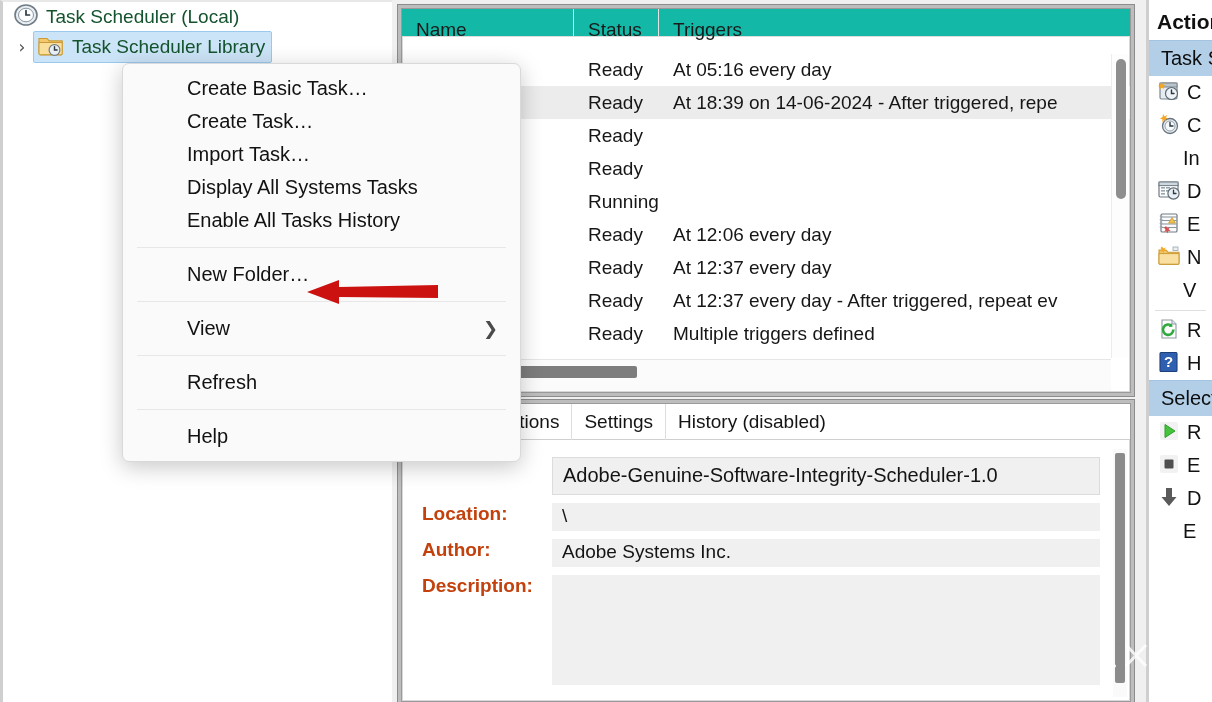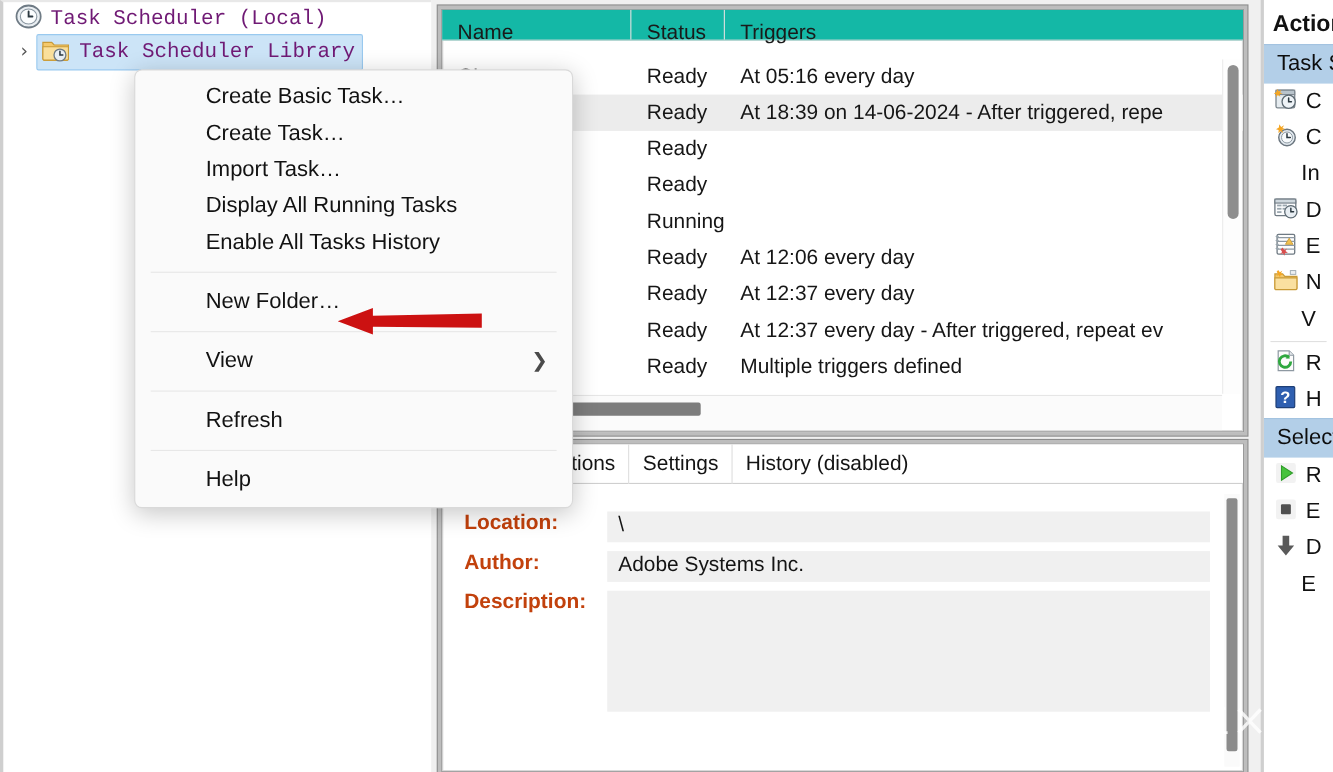--- a/index.html
+++ b/index.html
@@ -16,21 +16,21 @@
   .tree-pane {
     position:absolute; left:0; top:0; width:392px; height:702px;
     background:#ffffff; border-left:3px solid #cfcfcf; border-top:2px solid #e8e8e8;
   }
   .tree-row { display:flex; align-items:center; height:30px; padding-left:8px; }
   .tree-row.root { padding-left:10px; }
   .tree-chevron {
     width:22px; text-align:center; font-size:17px; color:#555; line-height:1;
     font-family:"DejaVu Sans", sans-serif;
   }
-  .tree-label { font-size:19px; color:#701a75; margin-left:7px; white-space:nowrap;font-family:Liberation Mono, monospace; }
+  .tree-label { font-size:19px; color:#14532d; margin-left:7px; white-space:nowrap; }
   .tree-row.selected .sel-wrap {
     background:#cce4f7; border:1px solid #99c9ef; display:flex; align-items:center;
     padding:1px 6px 1px 3px; border-radius:2px;
   }
   .ico { flex:0 0 auto; display:inline-block; }
 
   
   .center {
     position:absolute; left:401px; top:0; width:737px; height:702px;
   }
@@ -228,20 +228,21 @@
 
     <div class="details">
       <div class="tabs">
         <div class="tab">riggers</div>
         <div class="tab">Actions</div>
         <div class="tab">Settings</div>
         <div class="tab">History (disabled)</div>
       </div>
 
       <div class="det-body">
+        <div class="det-name">Adobe-Genuine-Software-Integrity-Scheduler-1.0</div>
 
         <div class="det-row">
           <div class="det-lbl">Location:</div>
           <div class="det-val">\</div>
         </div>
         <div class="det-row">
           <div class="det-lbl">Author:</div>
           <div class="det-val">Adobe Systems Inc.</div>
         </div>
         <div class="det-row desc">
@@ -412,21 +413,21 @@
     <div class="ctx-item">
       <span>Create Basic Task…</span>
     </div>
     <div class="ctx-item">
       <span>Create Task…</span>
     </div>
     <div class="ctx-item">
       <span>Import Task…</span>
     </div>
     <div class="ctx-item">
-      <span>Display All Running Tasks</span>
+      <span>Display All Systems Tasks</span>
     </div>
     <div class="ctx-item">
       <span>Enable All Tasks History</span>
     </div>
 
     <div class="ctx-sep"></div>
 
     <div class="ctx-item">
       <span>New Folder…</span>
     </div>

